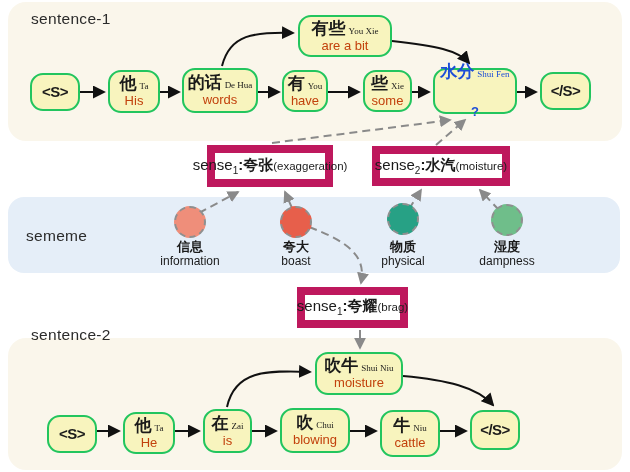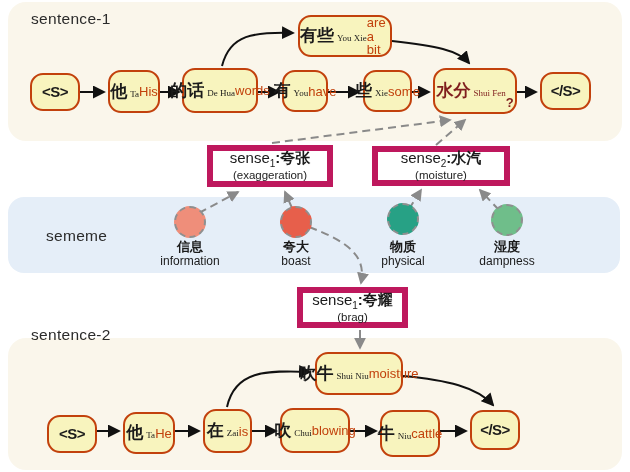--- a/index.html
+++ b/index.html
@@ -3,32 +3,32 @@
 <meta charset="utf-8">
 <style>
   html,body{margin:0;padding:0;background:#fff;}
   #fig{position:relative;width:630px;height:472px;background:#fff;overflow:hidden;
        font-family:"Liberation Sans",sans-serif;}
   .band{position:absolute;z-index:1;}
   .band.cream{background:#FAF6EB;border-radius:18px;}
   .band.blue{background:#E5EEF8;border-radius:16px;}
   .band-label{position:absolute;z-index:3;font-size:15.5px;color:#2b2b2b;letter-spacing:.3px;}
   svg.links{position:absolute;left:0;top:0;z-index:2;}
-  .tok{position:absolute;z-index:3;background:#F8F4BE;border:2px solid #c2410c;border-radius:13px;
-       display:flex;flex-direction:row;align-items:center;justify-content:center;
+  .tok{position:absolute;z-index:3;background:#F8F4BE;border:2px solid #22c55e;border-radius:13px;
+       display:flex;flex-direction:column;align-items:center;justify-content:center;
        box-sizing:border-box;line-height:1.05;}
   .tok .l1{white-space:nowrap;}
   .tok .zh{font-size:17px;font-weight:bold;color:#1a1a1a;}
   .tok .py{font-family:"Liberation Serif",serif;font-size:9px;color:#1a1a1a;margin-left:3px;}
   .tok .gl{font-size:13px;color:#c2410c;margin-top:1px;}
   .tok.stok .zh{font-size:15px;font-weight:600;letter-spacing:-0.5px;}
-  .tok.hl .zh,.tok.hl .py,.tok.hl .gl{color:#7f1d1d;margin-top:24px;}
+  .tok.hl .zh,.tok.hl .py,.tok.hl .gl{color:#1d4ed8;margin-top:24px;}
   .tok.hl .gl{font-weight:bold;}
-  .sense{position:absolute;z-index:3;background:#fff;border:6px solid #be185d;
-         display:flex;flex-direction:column;align-items:center;justify-content:center;
+  .sense{position:absolute;z-index:3;background:#fff;border:8px solid #be185d;
+         display:flex;flex-direction:row;align-items:center;justify-content:center;
          box-sizing:border-box;line-height:1.1;}
   .sense .t{font-size:15px;color:#1a1a1a;white-space:nowrap;}
   .sense .t sub{font-size:10px;}
   .sense .t .szh{font-weight:600;}
   .sense .g{font-size:11.5px;color:#222;}
   .sememe-circle{position:absolute;z-index:3;width:28px;height:28px;border-radius:50%;
         border:2.5px dashed #8f8f8f;box-sizing:content-box;}
   .sememe-label{position:absolute;z-index:3;width:100px;text-align:center;line-height:1.15;}
   .sememe-label .zh{font-size:13px;font-weight:bold;color:#1a1a1a;}
   .sememe-label .en{font-size:12px;color:#1a1a1a;}
@@ -36,21 +36,21 @@
 </head>
 <body>
 
 <div id="fig">
 
   <div class="band cream" style="left:8px;top:2px;width:614px;height:139px"></div>
   <div class="band blue" style="left:8px;top:197px;width:612px;height:76px"></div>
   <div class="band cream" style="left:8px;top:338px;width:614px;height:132px"></div>
 
   <div class="band-label" style="left:31px;top:10px">sentence-1</div>
-  <div class="band-label" style="left:46px;top:227px">sememe</div>
+  <div class="band-label" style="left:26px;top:227px">sememe</div>
   <div class="band-label" style="left:31px;top:326px">sentence-2</div>
 
   <svg class="links" width="630" height="472">
     <defs>
       <marker id="mb" viewBox="0 0 10 10" refX="8.5" refY="5" markerWidth="6.5" markerHeight="6.5" orient="auto-start-reverse">
         <path d="M0,0 L10,5 L0,10 z" fill="#111"></path>
       </marker>
       <marker id="mg" viewBox="0 0 10 10" refX="8.5" refY="5" markerWidth="6" markerHeight="6" orient="auto-start-reverse">
         <path d="M0,0 L10,5 L0,10 z" fill="#8a8a8a"></path>
       </marker>

